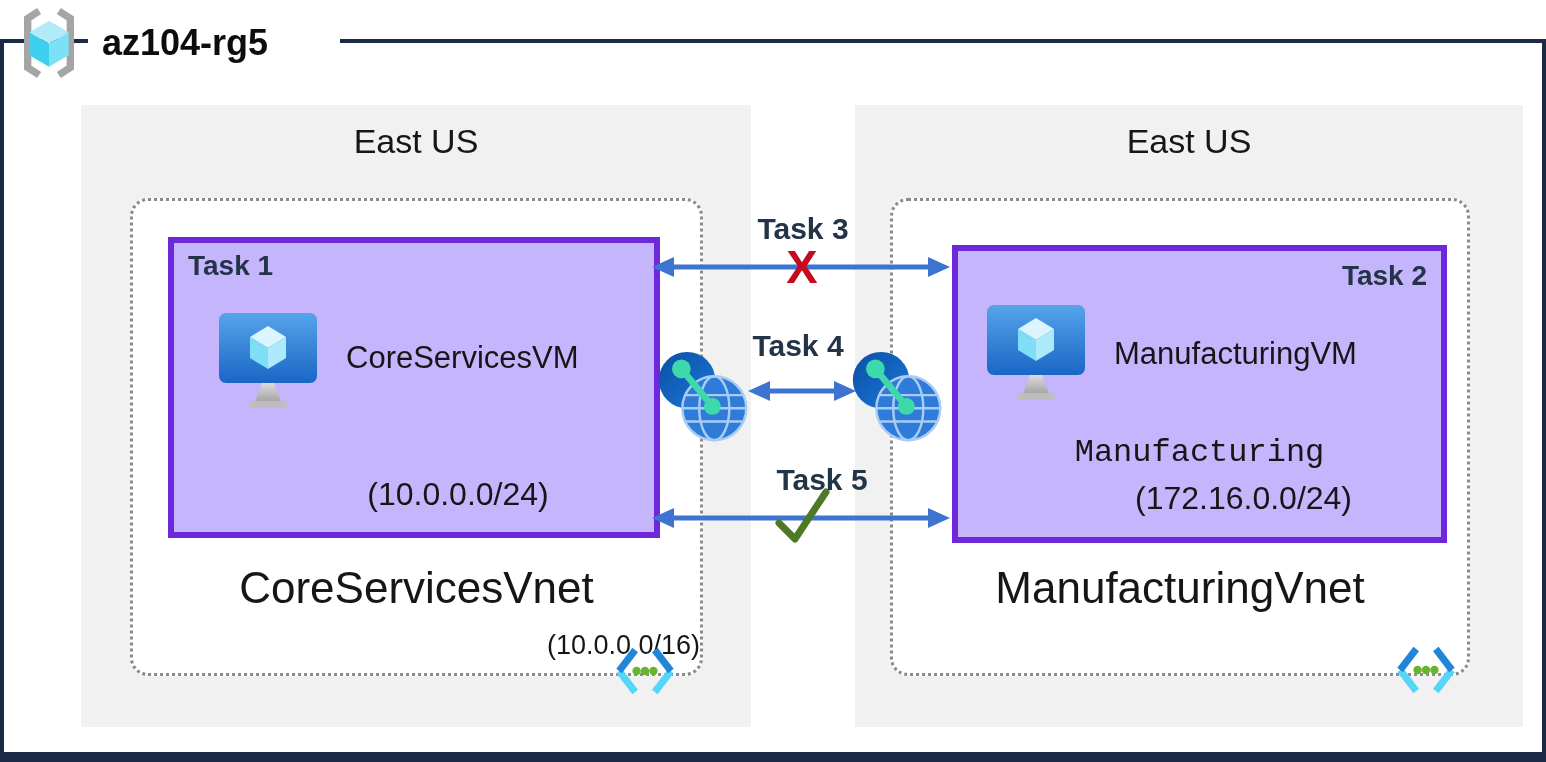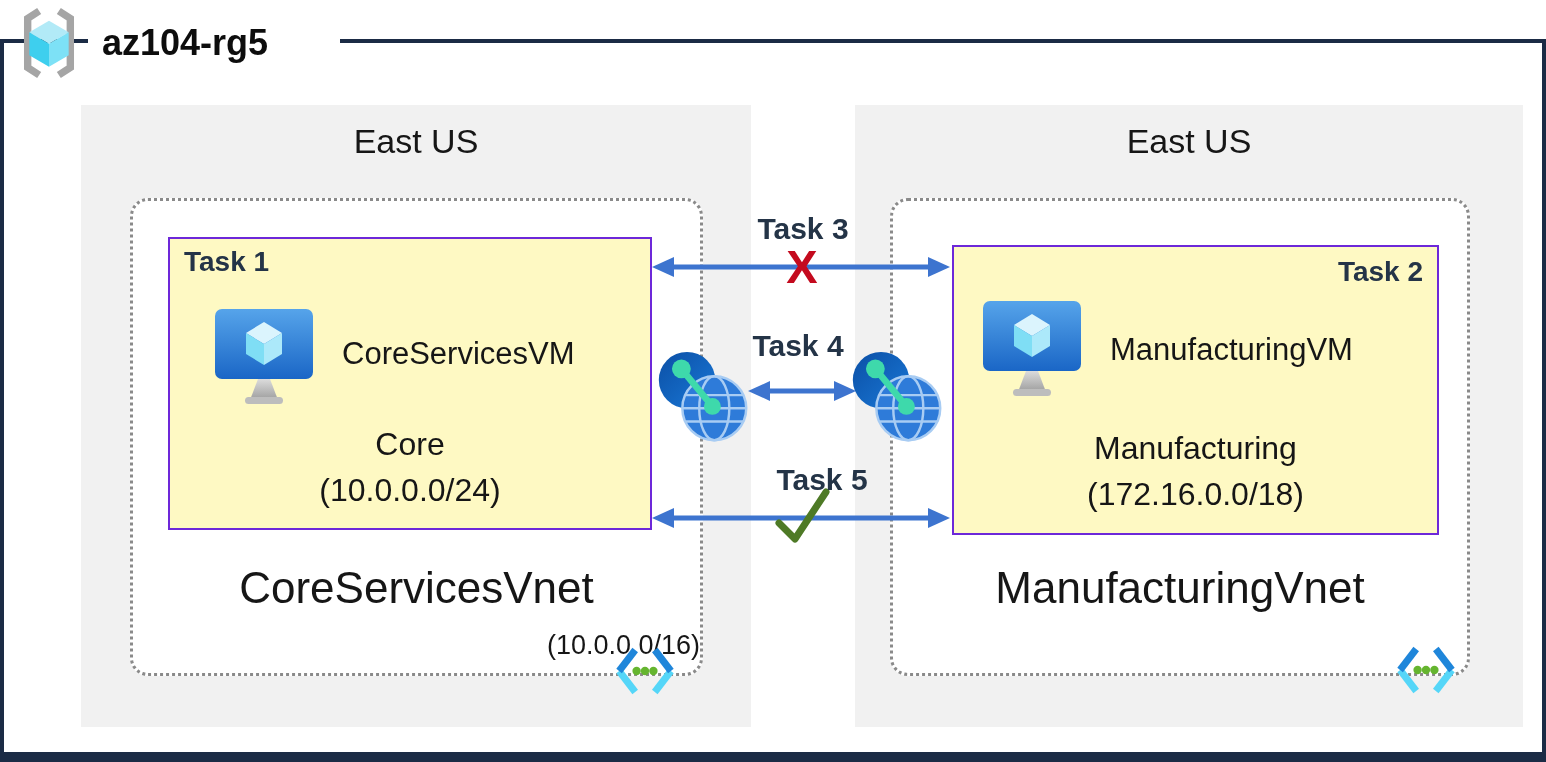--- a/index.html
+++ b/index.html
@@ -27,37 +27,37 @@
   .vnet.right{left:890px;top:198px;width:574px;height:472px;}
   .vnet-name{position:absolute;top:362px;left:0;width:100%;text-align:center;
     font-size:44px;color:#161616;}
   .vnet-cidr{position:absolute;top:429px;left:0;width:100%;text-align:right;
     font-size:27px;color:#161616;}
   .vnet-icon{position:absolute;width:70px;height:56px;}
   .vnet.left  .vnet-icon{left:477px;top:442px;}
   .vnet.right .vnet-icon{left:498px;top:441px;}
 
   
-  .subnet{position:absolute;background:#fef9c3;border:2px solid #6d28d9;}
+  .subnet{position:absolute;background:#c4b5fd;border:6px solid #6d28d9;}
   .subnet.left{left:168px;top:237px;width:480px;height:289px;}
   .subnet.right{left:952px;top:245px;width:483px;height:286px;}
   .task-badge{position:absolute;font-size:28px;font-weight:700;color:#243447;}
   .subnet.left  .task-badge{left:14px;top:7px;}
   .subnet.right .task-badge{right:14px;top:9px;text-align:right;}
   .vm-icon{position:absolute;width:100px;height:100px;}
   .subnet.left  .vm-icon{left:44px;top:67px;}
   .subnet.right .vm-icon{left:28px;top:51px;}
   .vm-name{position:absolute;font-size:31px;color:#161616;white-space:nowrap;}
   .subnet.left  .vm-name{left:172px;top:97px;}
   .subnet.right .vm-name{left:156px;top:85px;}
   .subnet-name{position:absolute;top:187px;left:0;width:100%;text-align:center;
     font-size:32px;color:#161616;}
-  .subnet.right .subnet-name{top:183px;}
+  .subnet.right .subnet-name{top:183px;font-family:Liberation Mono, monospace;}
   .subnet-cidr{position:absolute;top:233px;left:0;width:100%;text-align:center;
-    font-size:32px;color:#161616;}
+    font-size:32px;color:#161616;padding-left:44px;}
   .subnet.right .subnet-cidr{top:229px;}
 
   
   .conn-label{position:absolute;width:200px;text-align:center;
     font-size:30px;font-weight:700;color:#243447;z-index:7;}
   #task3-label{left:703px;top:212px;}
   #task4-label{left:698px;top:329px;}
   #task5-label{left:703px;top:463px;padding-left:19px;}
   .x-mark{position:absolute;left:752px;top:243px;width:100px;text-align:center;
     font-size:47px;font-weight:800;color:#c40a1e;z-index:7;line-height:1;}
@@ -149,41 +149,40 @@
     <svg class="vnet-icon" viewBox="0 0 100 80">
         <use href="#sym-vnet"></use>
       </svg>
   </div>
   <div class="subnet left">
     <div class="task-badge">Task 1</div>
     <svg class="vm-icon" viewBox="0 0 100 100">
         <use href="#sym-vm"></use>
       </svg>
     <div class="vm-name">CoreServicesVM</div>
-    <div class="subnet-name">Core</div>
     <div class="subnet-cidr">(10.0.0.0/24)</div>
   </div>
 
   <div class="panel right">
     <div class="location">East US</div>
   </div>
   <div class="vnet right">
     <div class="vnet-name">ManufacturingVnet</div>
     <svg class="vnet-icon" viewBox="0 0 100 80">
         <use href="#sym-vnet"></use>
       </svg>
   </div>
   <div class="subnet right">
     <div class="task-badge">Task 2</div>
     <svg class="vm-icon" viewBox="0 0 100 100">
         <use href="#sym-vm"></use>
       </svg>
     <div class="vm-name">ManufacturingVM</div>
     <div class="subnet-name">Manufacturing</div>
-    <div class="subnet-cidr">(172.16.0.0/18)</div>
+    <div class="subnet-cidr">(172.16.0.0/24)</div>
   </div>
 
   <svg id="arrows">
     <g stroke="#3d74cf" stroke-width="5">
       <line x1="670" y1="267" x2="932" y2="267"></line>
       <line x1="766" y1="391" x2="840" y2="391"></line>
       <line x1="670" y1="518" x2="932" y2="518"></line>
     </g>
     <g fill="#3d74cf" stroke="none">
       <polygon points="652,267 674,257 674,277"></polygon>

